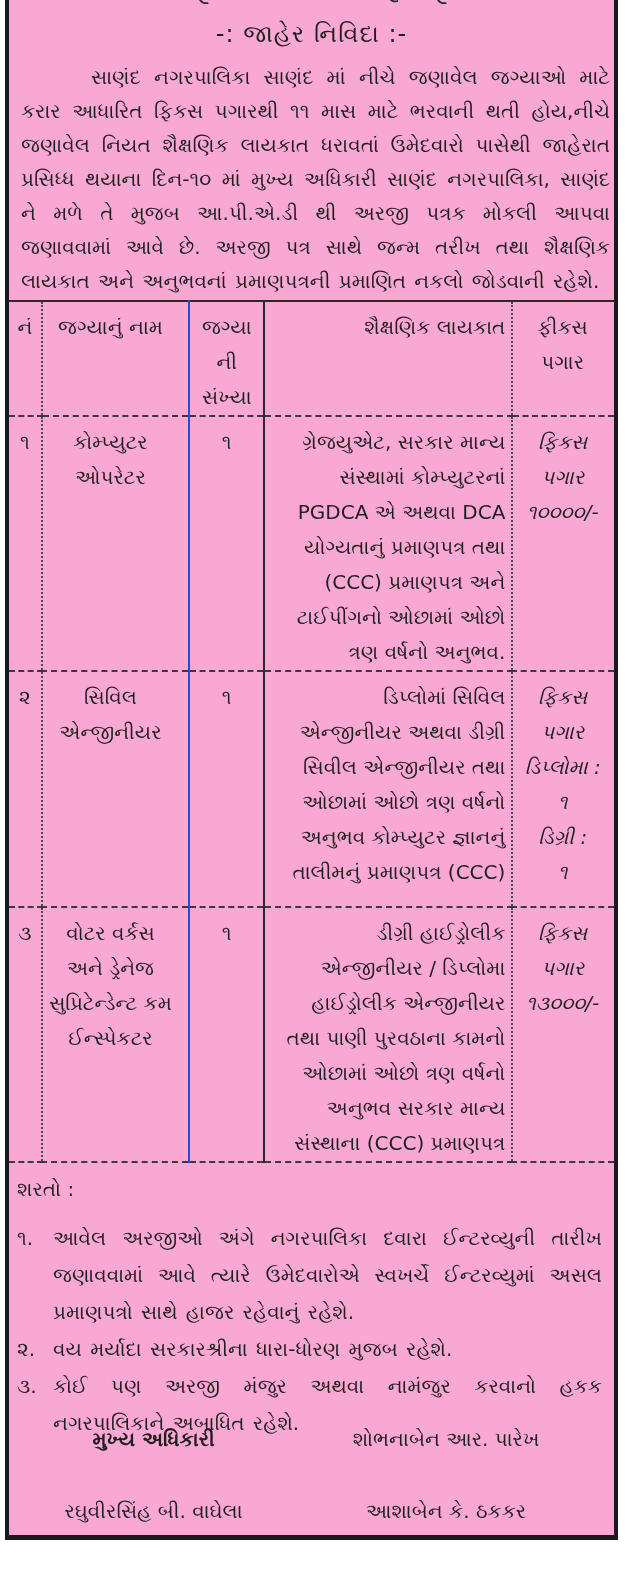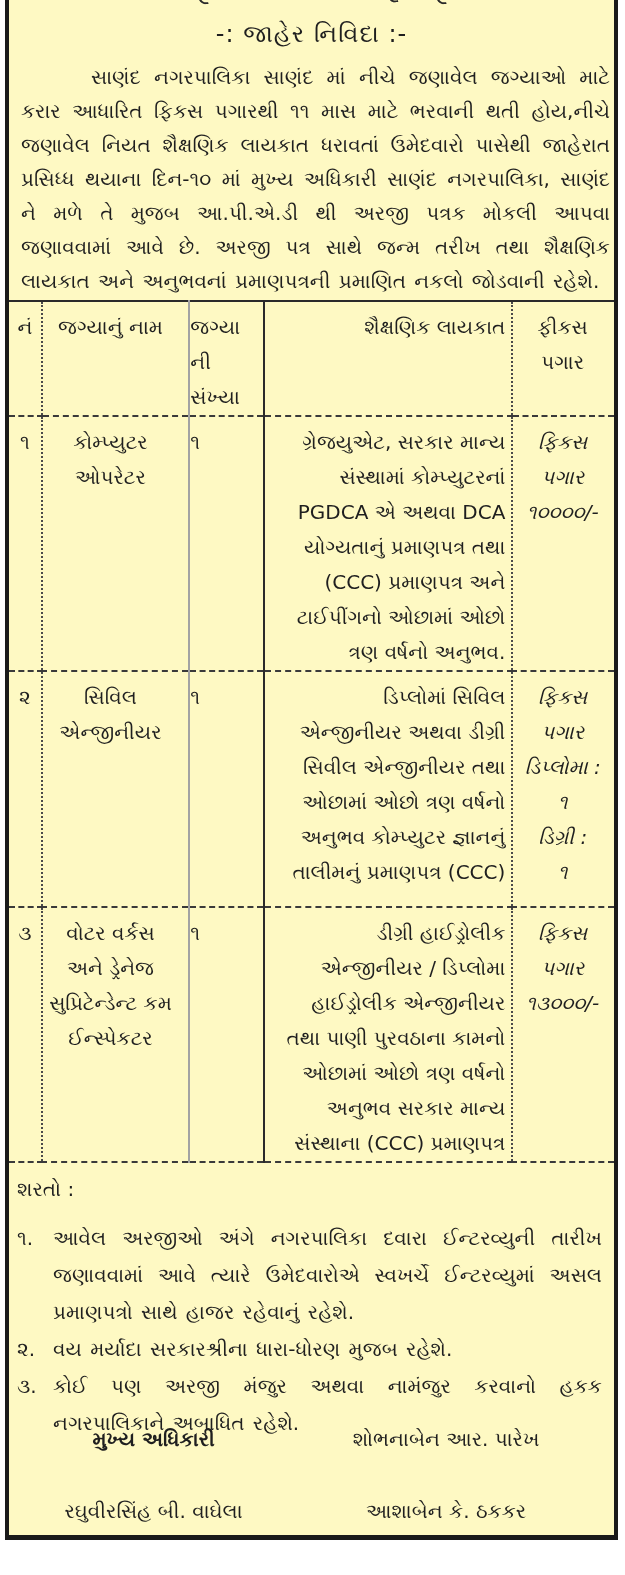--- a/index.html
+++ b/index.html
@@ -11,21 +11,21 @@
     color: #1f1f1f;
     overflow: hidden;
     position: relative;
   }
   .page {
     position: absolute;
     left: 5px;
     top: 0;
     width: 613px;
     height: 1540px;
-    background: #fef9c3;
+    background: #f9a8d4;
     border-left: 4px solid #1a1a1a;
     border-right: 4px solid #1a1a1a;
     border-bottom: 5px solid #1a1a1a;
     display: flex;
     flex-direction: column;
     overflow: hidden;
   }
   
   .top-fragments { position: relative; height: 12px; flex: 0 0 auto; }
   .fragment {
@@ -75,22 +75,22 @@
     padding-top: 8px;
     line-height: 35px;
   }
   table.vacancy thead tr { height: 100px; }
   table.vacancy thead th { border-bottom: 2px dashed #3a3a3a; }
   table.vacancy tbody tr { border-bottom: 2px dashed #3a3a3a; }
   table.vacancy tbody tr.r1 { height: 244px; }
   table.vacancy tbody tr.r2 { height: 236px; }
   table.vacancy tbody tr.r3 { height: 224px; }
   .cell-no    { text-align: center; border-right: 2px dotted #4a4a4a; }
-  .cell-post  { text-align: center; border-right: 2px solid #a3a3a3; padding-left: 6px; padding-right: 16px; }
-  .cell-count { text-align: left; border-right: 2px solid #2a2a2a; }
+  .cell-post  { text-align: center; border-right: 2px solid #1d4ed8; padding-left: 6px; padding-right: 16px; }
+  .cell-count { text-align: center; border-right: 2px solid #2a2a2a; }
   .cell-qual  { text-align: right; border-right: 2px dotted #4a4a4a; padding-left: 10px; padding-right: 6px; }
   .cell-sal   { text-align: center; padding-left: 4px; padding-right: 6px; margin-top: 16px; }
   .pre { white-space: pre-line; font-style: italic; }
 
   .terms {
     flex: 0 0 auto;
     height: 250px;
     padding: 8px 12px 0 8px;
     font-size: 20px;
     line-height: 37px;

